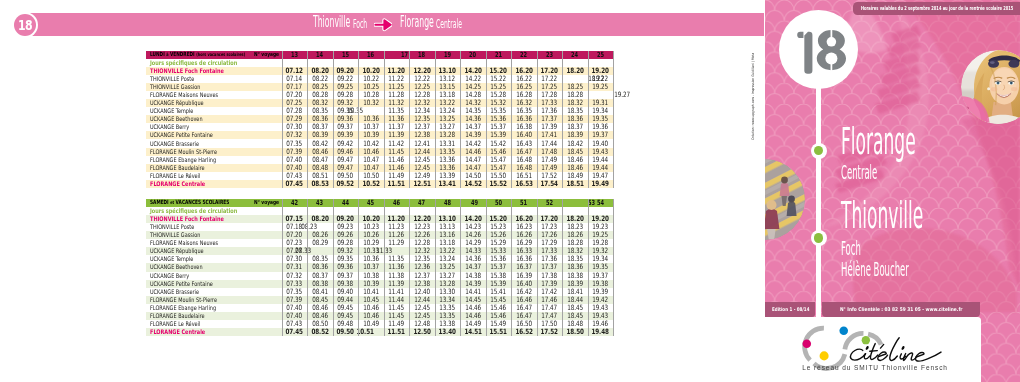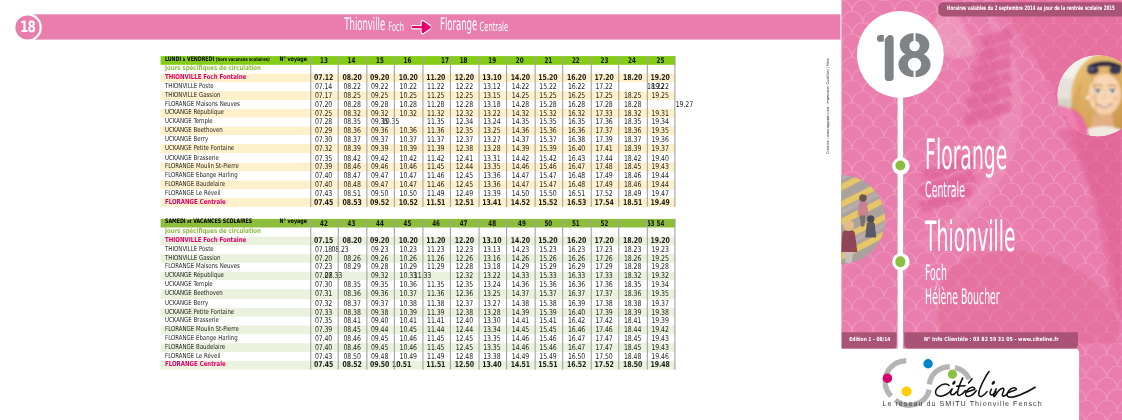--- a/index.html
+++ b/index.html
@@ -100,21 +100,21 @@
  <span class="bt cd bt-city" style="left:0px">Thionville</span>
  <span class="bt cd bt-stop" style="left:40.8px">Foch</span>
  <svg class="arrow" viewBox="0 0 40 28">
    <path d="M3 14 H22 M22.5 4.5 L36 14 L22.5 23.5 Z" fill="none" stroke="#ffffff" stroke-width="9" stroke-linejoin="round" stroke-linecap="round"></path>
    <path d="M3 14 H22 M22.5 4.5 L36 14 L22.5 23.5 Z" fill="#E5006D" stroke="#E5006D" stroke-width="4.5" stroke-linejoin="round" stroke-linecap="round"></path>
  </svg>
  <span class="bt cd bt-city" style="left:87.3px">Florange</span>
  <span class="bt cd bt-stop" style="left:123.8px">Centrale</span>
 </div>
 <div class="tbl" style="top:51.00px">
-<div class="thead" style="background:#84cc16">
+<div class="thead" style="background:#be185d">
 <span class="thead-t cd"><span>LUNDI</span> <em class="mid">à</em> <span>VENDREDI</span> <em>(hors vacances scolaires)</em></span>
 <span class="thead-v cd">N° voyage</span>
 <span class="thead-n cd" style="left:135.70px"><span>13</span></span>
 <span class="thead-n cd" style="left:161.20px"><span>14</span></span>
 <span class="thead-n cd" style="left:186.70px"><span>15</span></span>
 <span class="thead-n cd" style="left:212.20px"><span>16</span></span>
 <span class="thead-n cd" style="left:246px"><span>17</span></span>
 <span class="thead-n cd" style="left:263.20px"><span>18</span></span>
 <span class="thead-n cd" style="left:288.70px"><span>19</span></span>
 <span class="thead-n cd" style="left:314.20px"><span>20</span></span>

